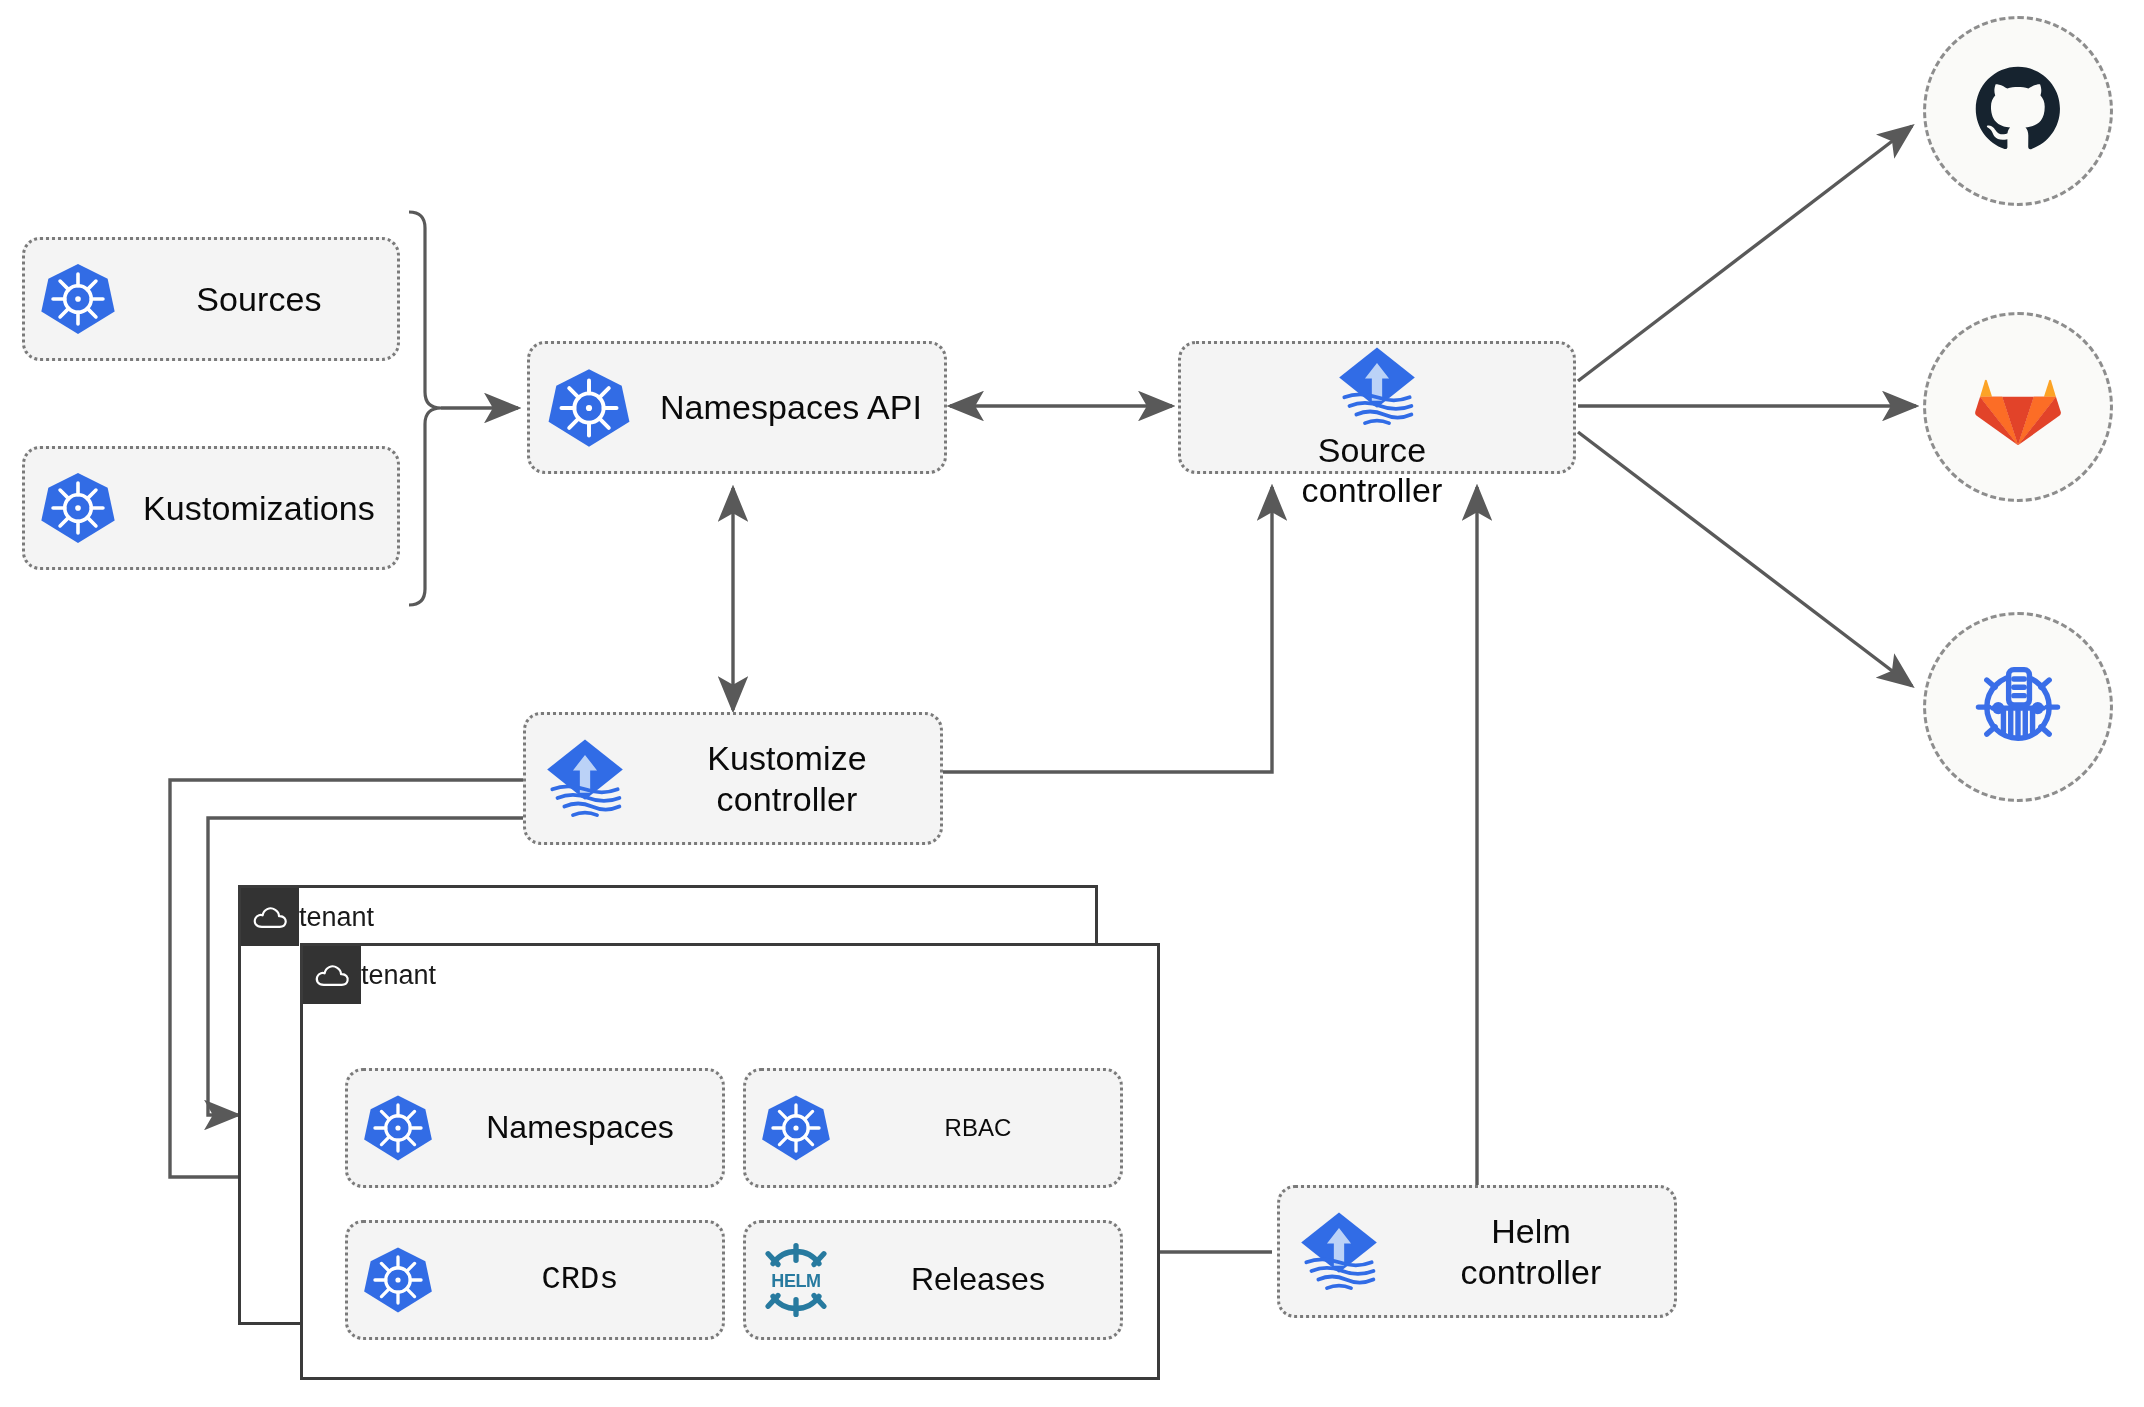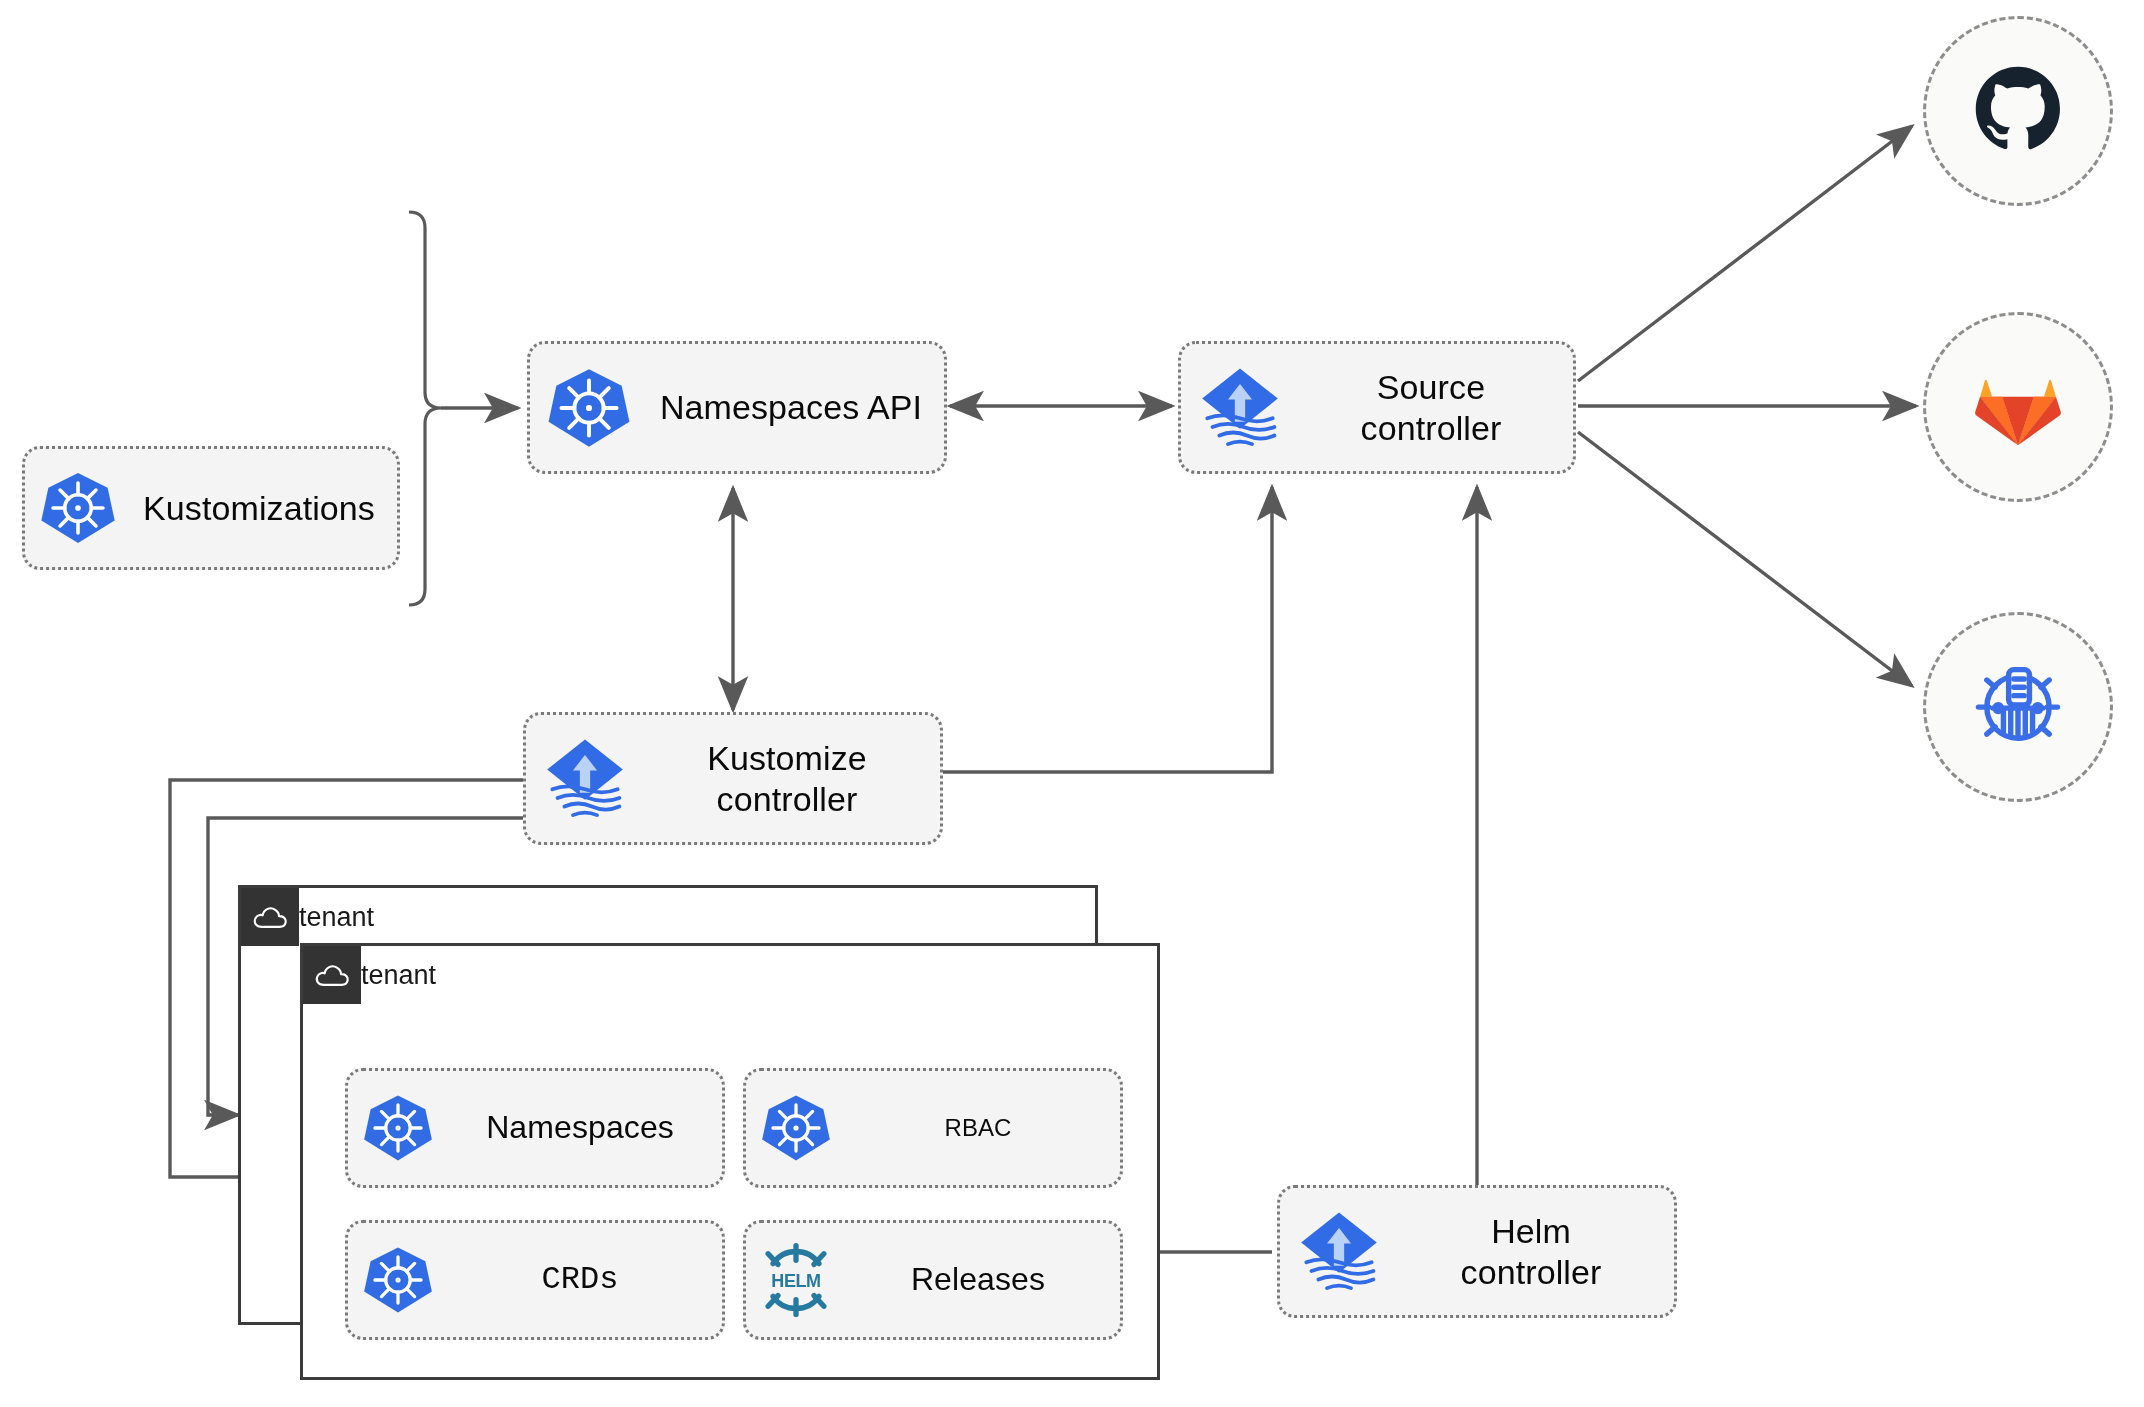--- a/index.html
+++ b/index.html
@@ -83,20 +83,40 @@
       <path d="M523,818 L208,818 L208,1115 L238,1115" marker-end="url(#ah)"></path>
 
       <line x1="1578" y1="381" x2="1912" y2="126" marker-end="url(#ah)"></line>
 
       <line x1="1578" y1="406" x2="1916" y2="406" marker-end="url(#ah)"></line>
 
       <line x1="1578" y1="432" x2="1912" y2="686" marker-end="url(#ah)"></line>
     </g>
   </svg>
 
+  <div class="card" style="left:22px;top:237px;width:378px;height:124px;">
+    <span class="ico" style="width:106px;">
+      <svg width="78" height="78" viewBox="0 0 100 100">
+        <polygon points="50,5 88,24 97,66 50,95 3,66 12,24" fill="#326CE5"></polygon>
+        <g fill="none" stroke="#ffffff" stroke-width="4.6" stroke-linecap="round">
+          <circle cx="50" cy="50" r="17"></circle>
+          <circle cx="50" cy="50" r="3.6" fill="#ffffff" stroke="none"></circle>
+          <line x1="50" y1="18" x2="50" y2="33"></line>
+          <line x1="50" y1="67" x2="50" y2="82"></line>
+          <line x1="18" y1="50" x2="33" y2="50"></line>
+          <line x1="67" y1="50" x2="82" y2="50"></line>
+          <line x1="27" y1="27" x2="38" y2="38"></line>
+          <line x1="62" y1="62" x2="73" y2="73"></line>
+          <line x1="73" y1="27" x2="62" y2="38"></line>
+          <line x1="38" y1="62" x2="27" y2="73"></line>
+        </g>
+      </svg>
+    </span>
+    <span class="lbl">Sources</span>
+  </div>
 
   <div class="card" style="left:22px;top:446px;width:378px;height:124px;">
     <span class="ico" style="width:106px;">
       <svg width="78" height="78" viewBox="0 0 100 100">
         <polygon points="50,5 88,24 97,66 50,95 3,66 12,24" fill="#326CE5"></polygon>
         <g fill="none" stroke="#ffffff" stroke-width="4.6" stroke-linecap="round">
           <circle cx="50" cy="50" r="17"></circle>
           <circle cx="50" cy="50" r="3.6" fill="#ffffff" stroke="none"></circle>
           <line x1="50" y1="18" x2="50" y2="33"></line>
             <line x1="50" y1="67" x2="50" y2="82"></line>
@@ -126,21 +146,21 @@
           <line x1="27" y1="27" x2="38" y2="38"></line>
             <line x1="62" y1="62" x2="73" y2="73"></line>
           <line x1="73" y1="27" x2="62" y2="38"></line>
             <line x1="38" y1="62" x2="27" y2="73"></line>
         </g>
       </svg>
     </span>
     <span class="lbl">Namespaces API</span>
   </div>
 
-  <div class="card two" style="left:1178px;top:341px;width:398px;height:133px;">
+  <div class="card two" style="left:1178px;top:341px;width:398px;height:133px;flex-direction:column;">
     <span class="ico" style="width:118px;">
       <svg width="86" height="86" viewBox="0 0 100 100">
         <polygon points="50,4 94,39 50,74 6,39" fill="#316CE6"></polygon>
         <path d="M50,22 L64,40 L56,40 L56,66 L44,66 L44,40 L36,40 Z" fill="#BBD2F7"></path>
         <g stroke="#316CE6" stroke-width="4.4" fill="none" stroke-linecap="round">
           <path d="M12,62 Q30,55 50,62 Q70,69 88,62"></path>
           <path d="M18,72 Q36,65 54,72 Q72,79 90,72"></path>
           <path d="M26,82 Q42,75 58,82 Q74,89 90,82"></path>
           <path d="M36,92 Q50,86 64,92"></path>
         </g>

